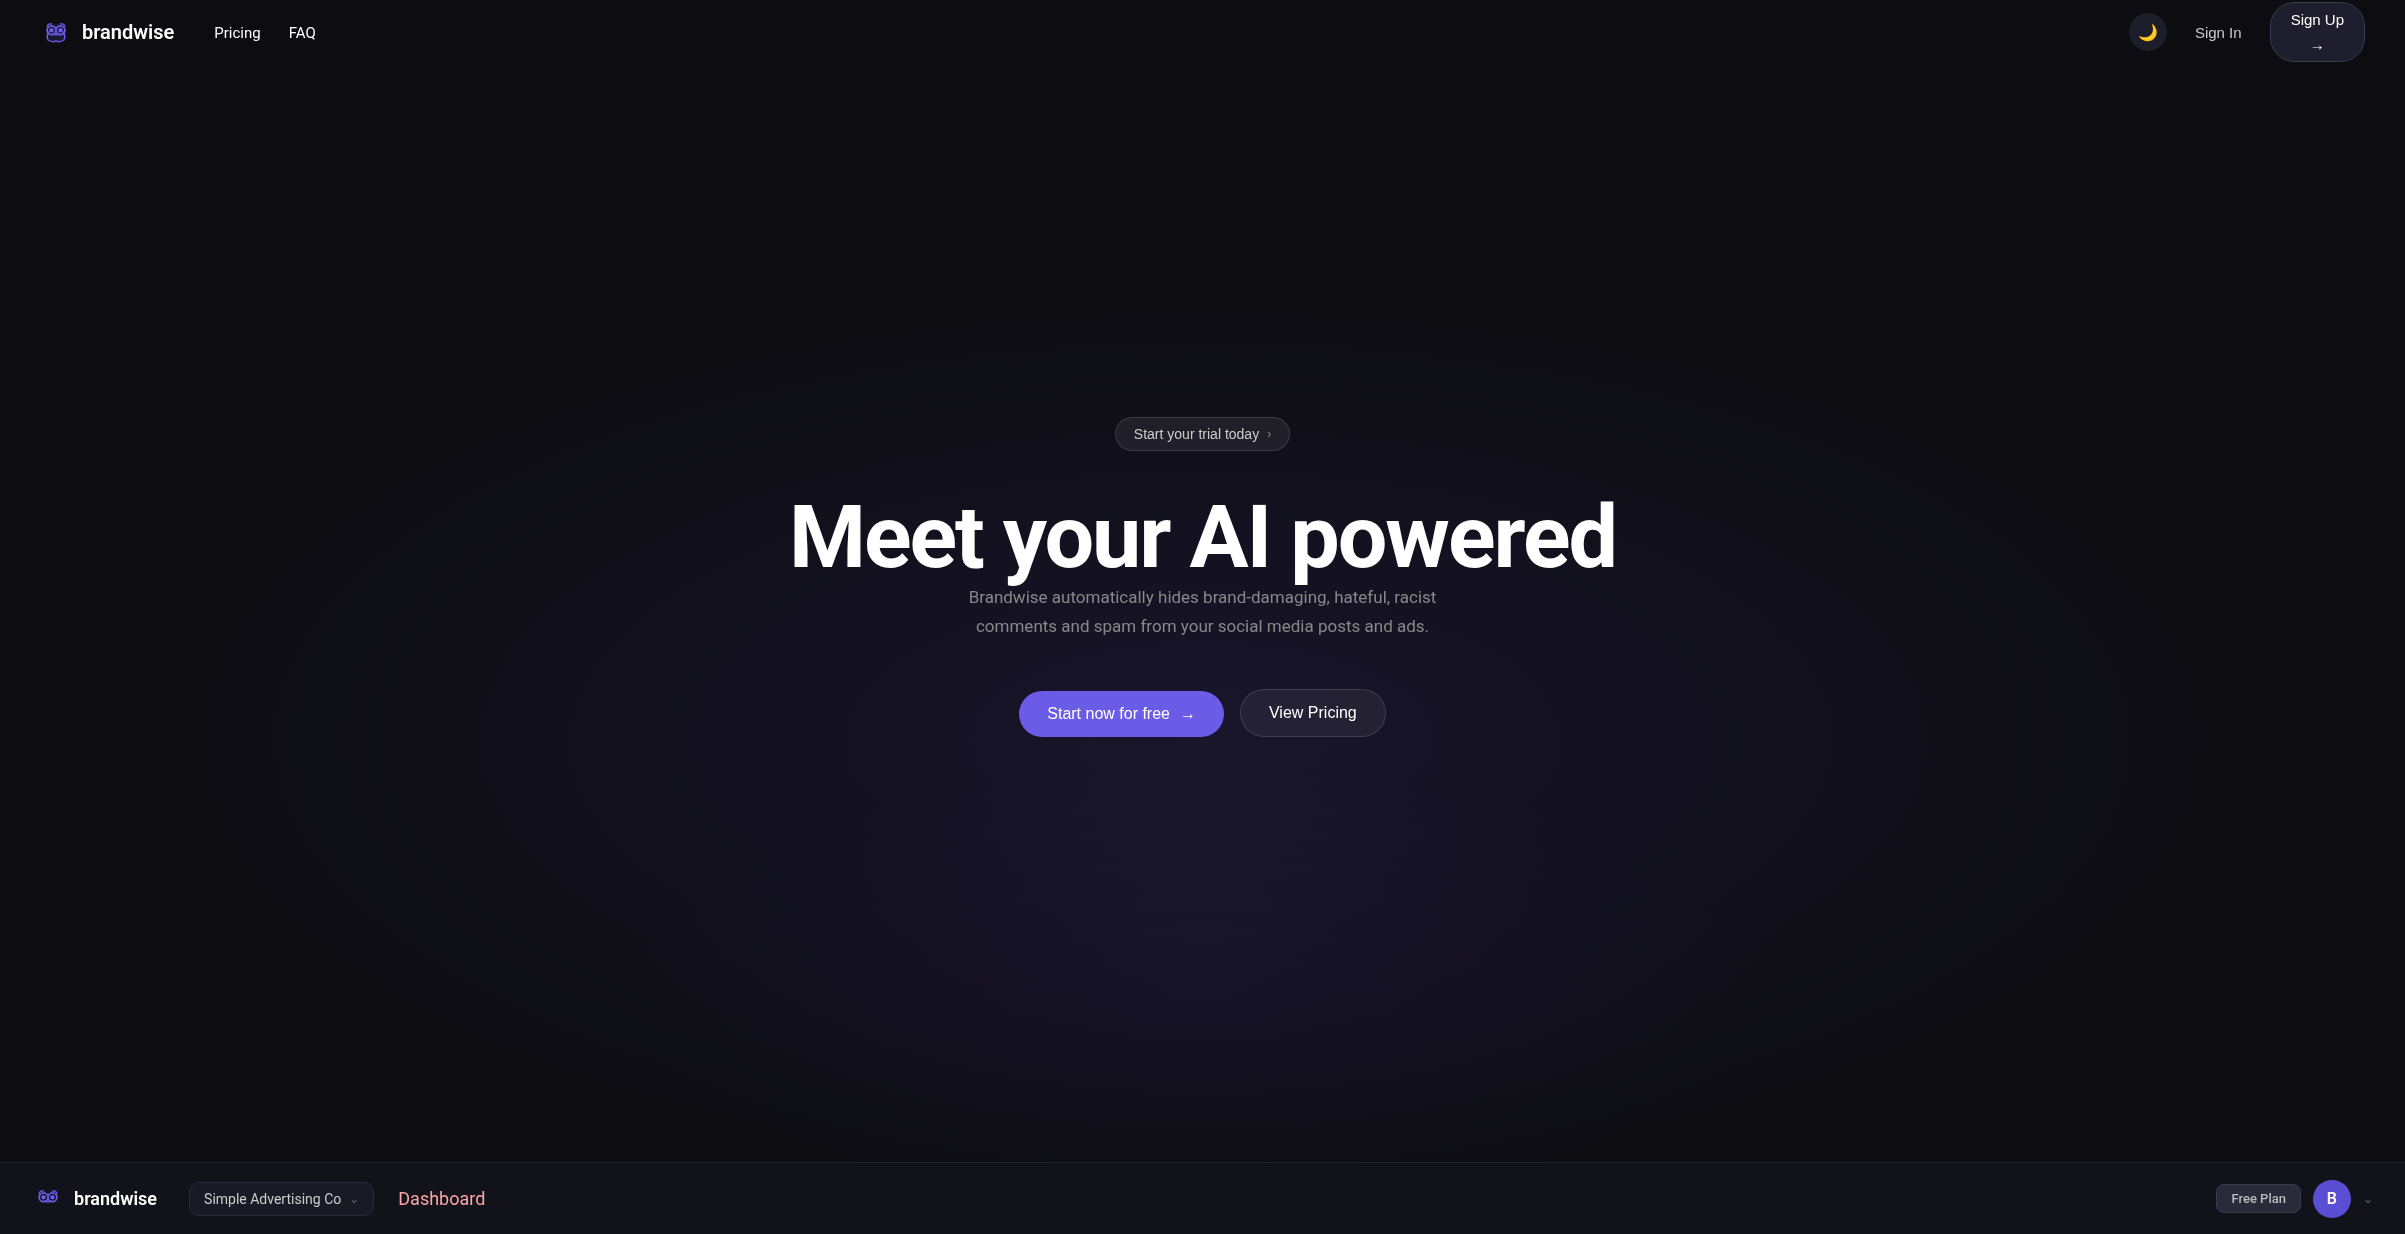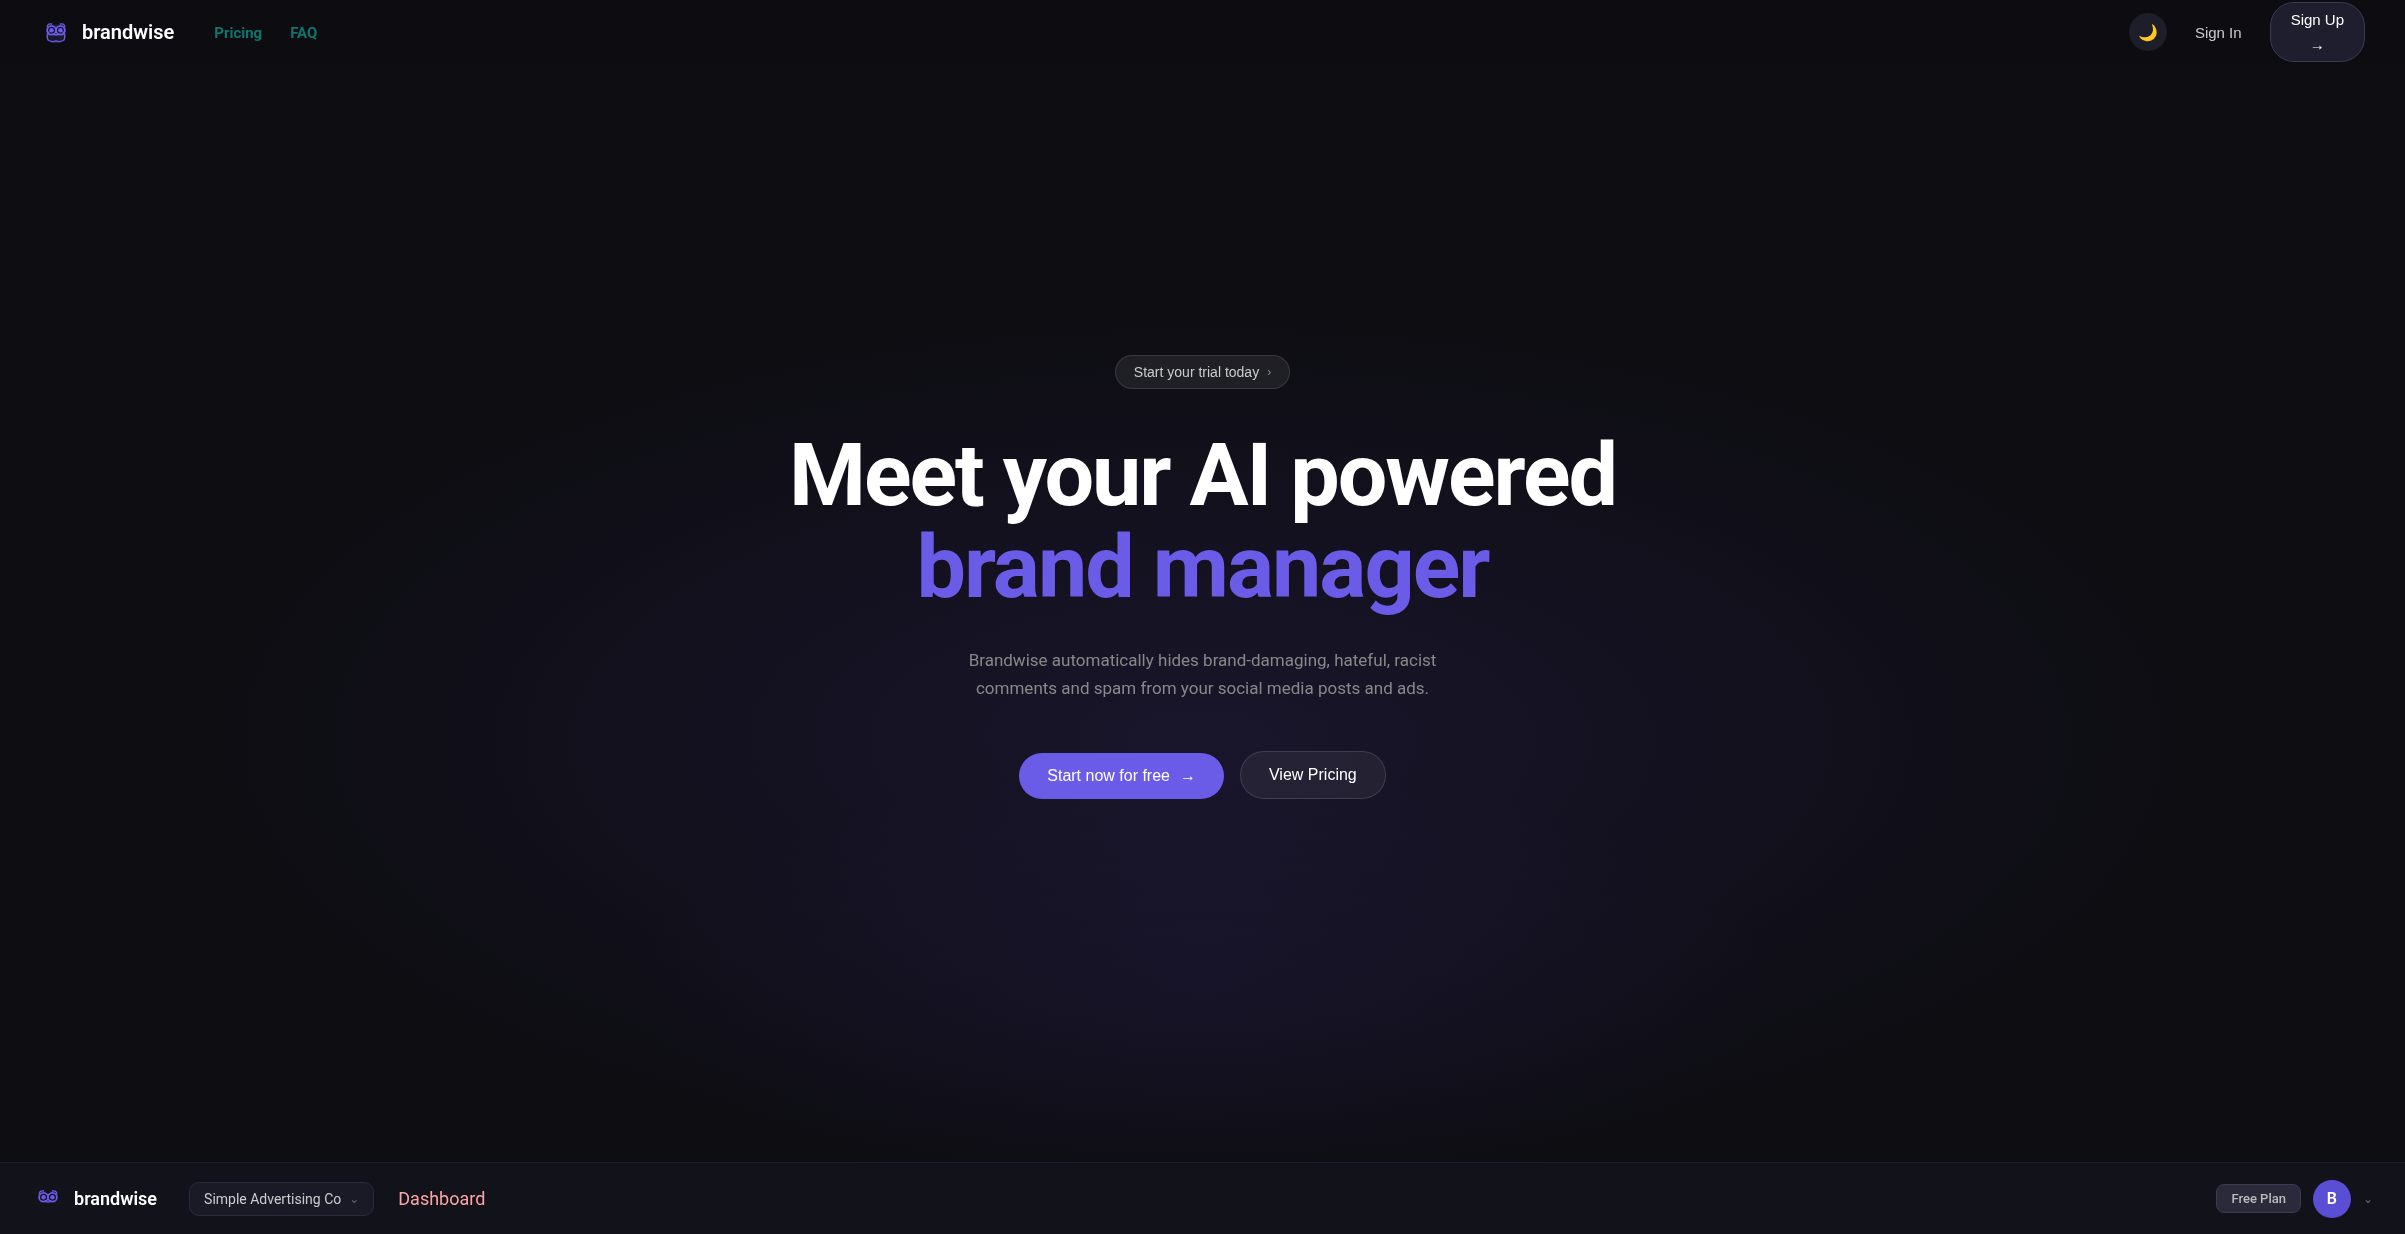--- a/index.html
+++ b/index.html
@@ -47,24 +47,24 @@
       color: #fff;
     }
 
     .nav-links {
       display: flex;
       gap: 28px;
       list-style: none;
     }
 
     .nav-links a {
-      color: #0f766e;
+      color: #ffffff;
       text-decoration: none;
       font-size: 15px;
-      font-weight: 700;
+      font-weight: 400;
     }
 
     .nav-right {
       display: flex;
       align-items: center;
       gap: 16px;
     }
 
     .theme-btn {
       background: #1e1e2a;
@@ -332,21 +332,20 @@
 </nav>
 
 <main class="hero">
   <button class="trial-badge">
     <span>Start your trial today</span>
     <span class="chevron">›</span>
   </button>
 
   <h1>
     <div class="hero-title-line1">Meet your AI powered</div>
-    <div class="hero-title-line2">brand manager</div>
   </h1>
 
   <p class="hero-subtitle">Brandwise automatically hides brand-damaging, hateful, racist comments and spam from your social media posts and ads.</p>
 
   <div class="hero-buttons">
     <button class="btn-primary">
       <span>Start now for free</span>
       <span>→</span>
     </button>
     <button class="btn-secondary">View Pricing</button>

